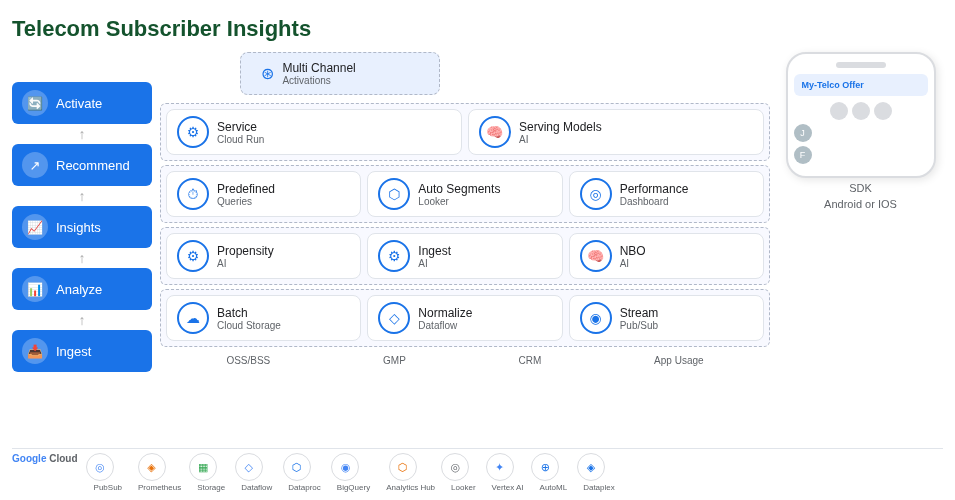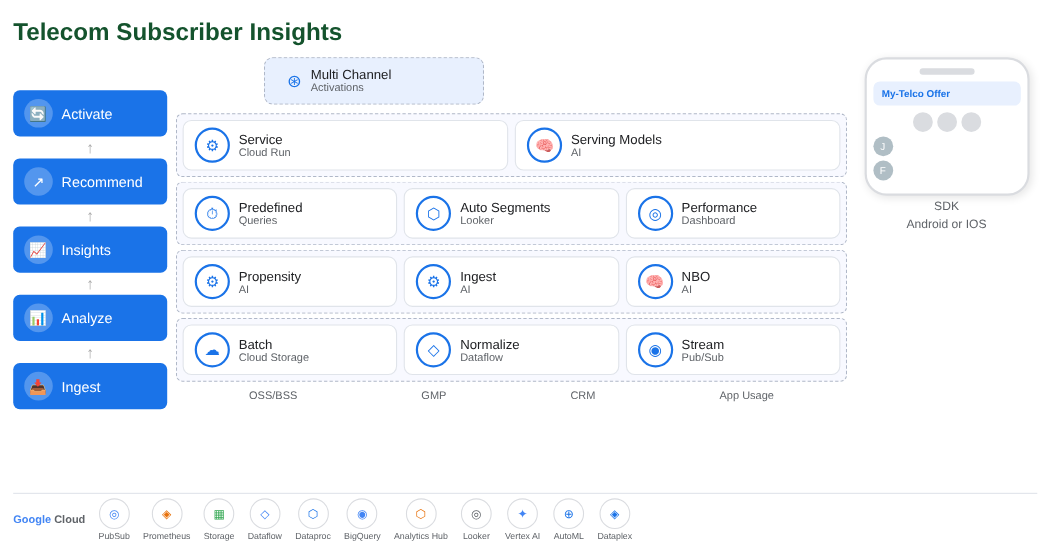--- a/index.html
+++ b/index.html
@@ -218,22 +218,20 @@
     .phone-label {
       text-align: center;
       font-size: 11px;
       color: #5f6368;
       margin-top: 4px;
       font-weight: 500;
     }
     
     .bottom-logos {
       display: flex;
-      align-items: center;
-      gap: 12px;
       margin-top: 6px;
       padding-top: 4px;
       border-top: 1px solid #e0e4ea;
     }
     .google-cloud-logo {
       font-size: 10px;
       color: #5f6368;
       font-weight: 600;
       white-space: nowrap;
     }
@@ -251,20 +249,21 @@
       display: flex;
       align-items: center;
       justify-content: center;
       font-size: 11px;
       color: #4285f4;
     }
     .logo-label {
       font-size: 8px;
       color: #5f6368;
       text-align: center;
+      margin-left: 16px;
     }
     
     .up-arrow {
       text-align: center;
       color: #aaa;
       font-size: 14px;
       line-height: 10px;
       margin: 1px 0;
     }
     .inner-dashed {

